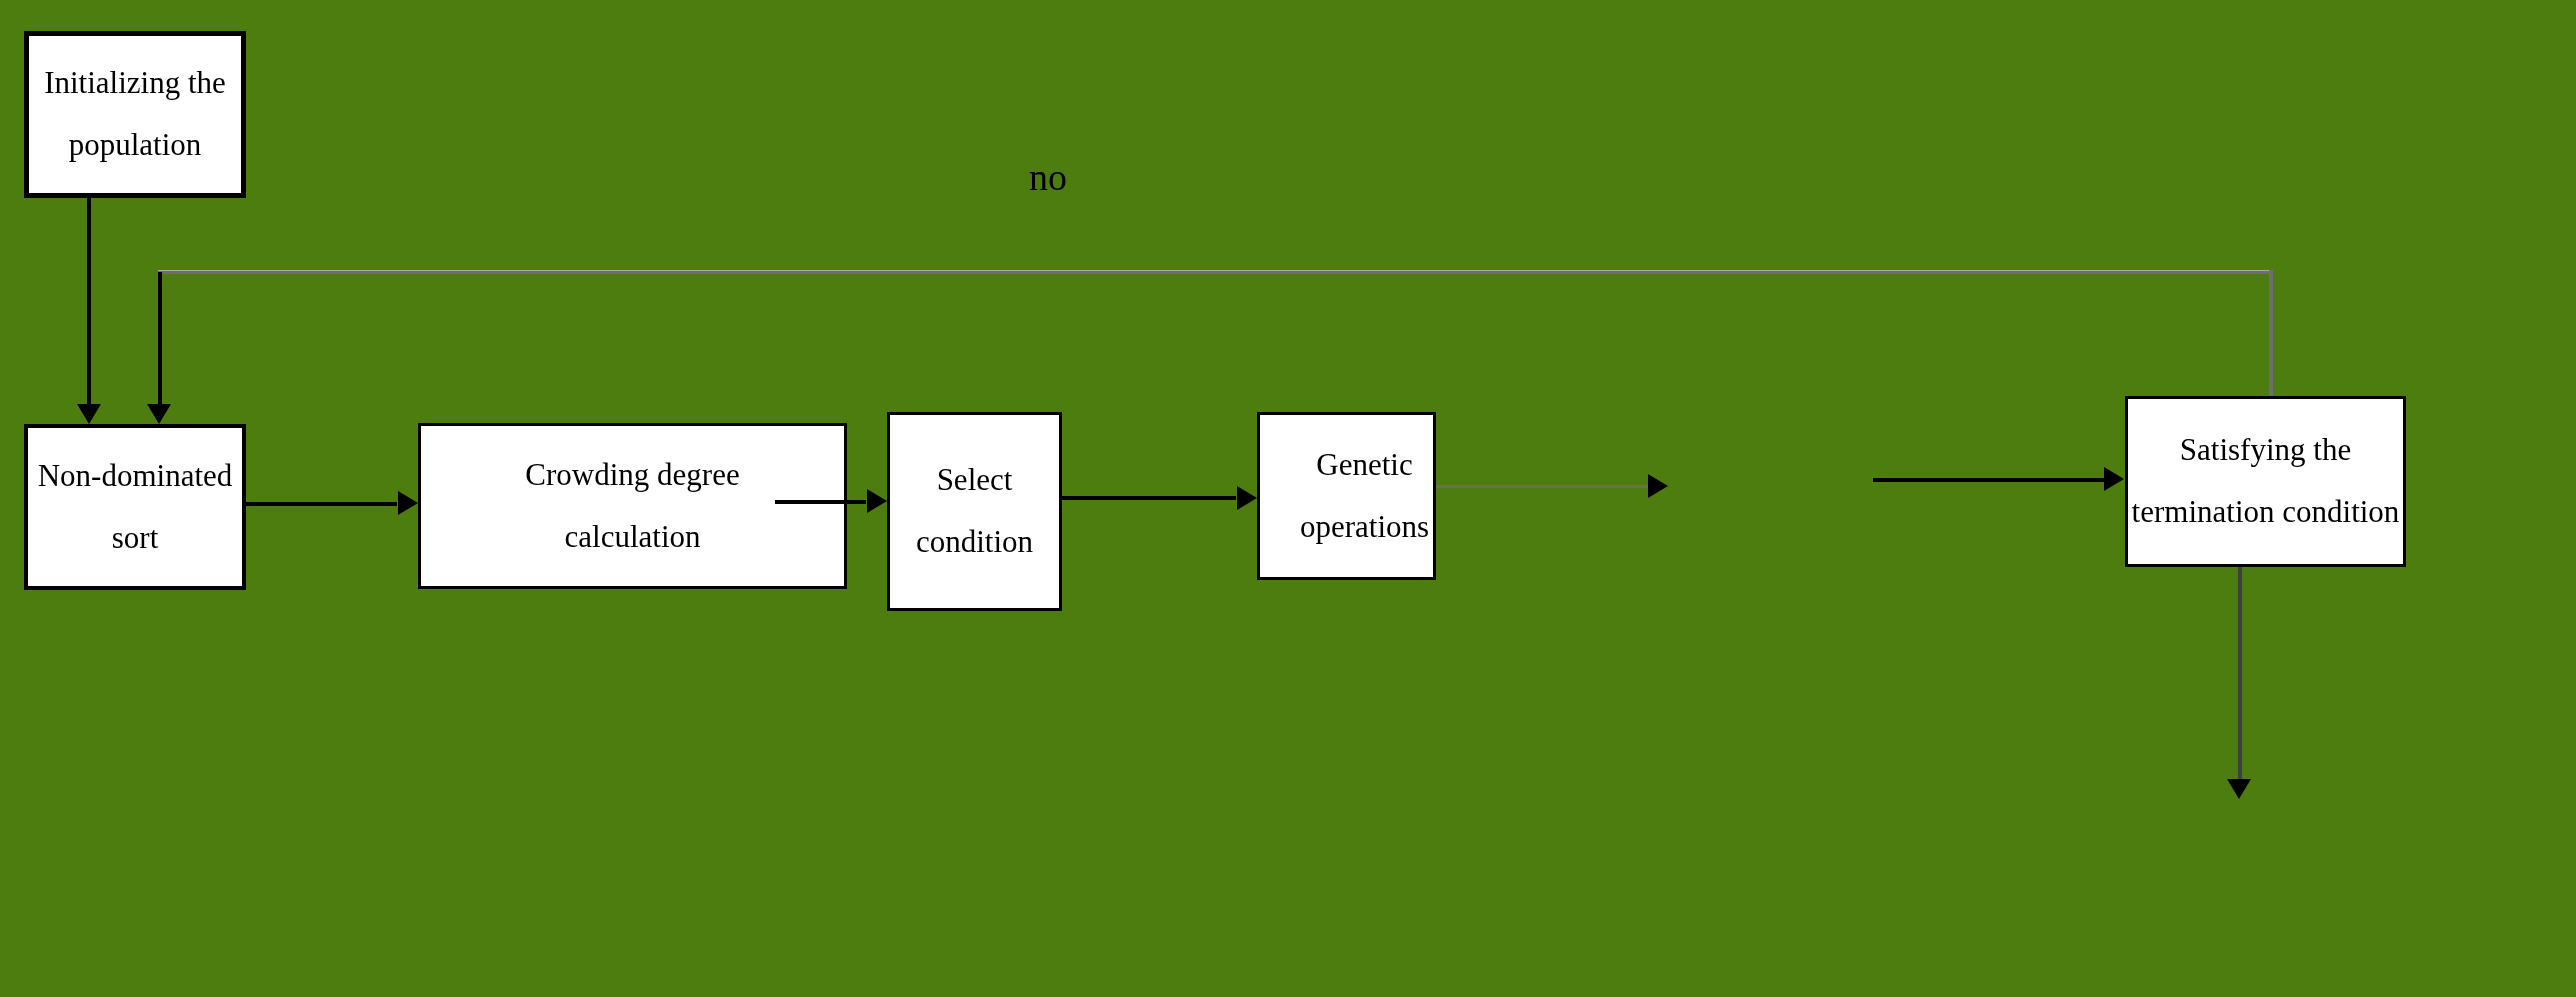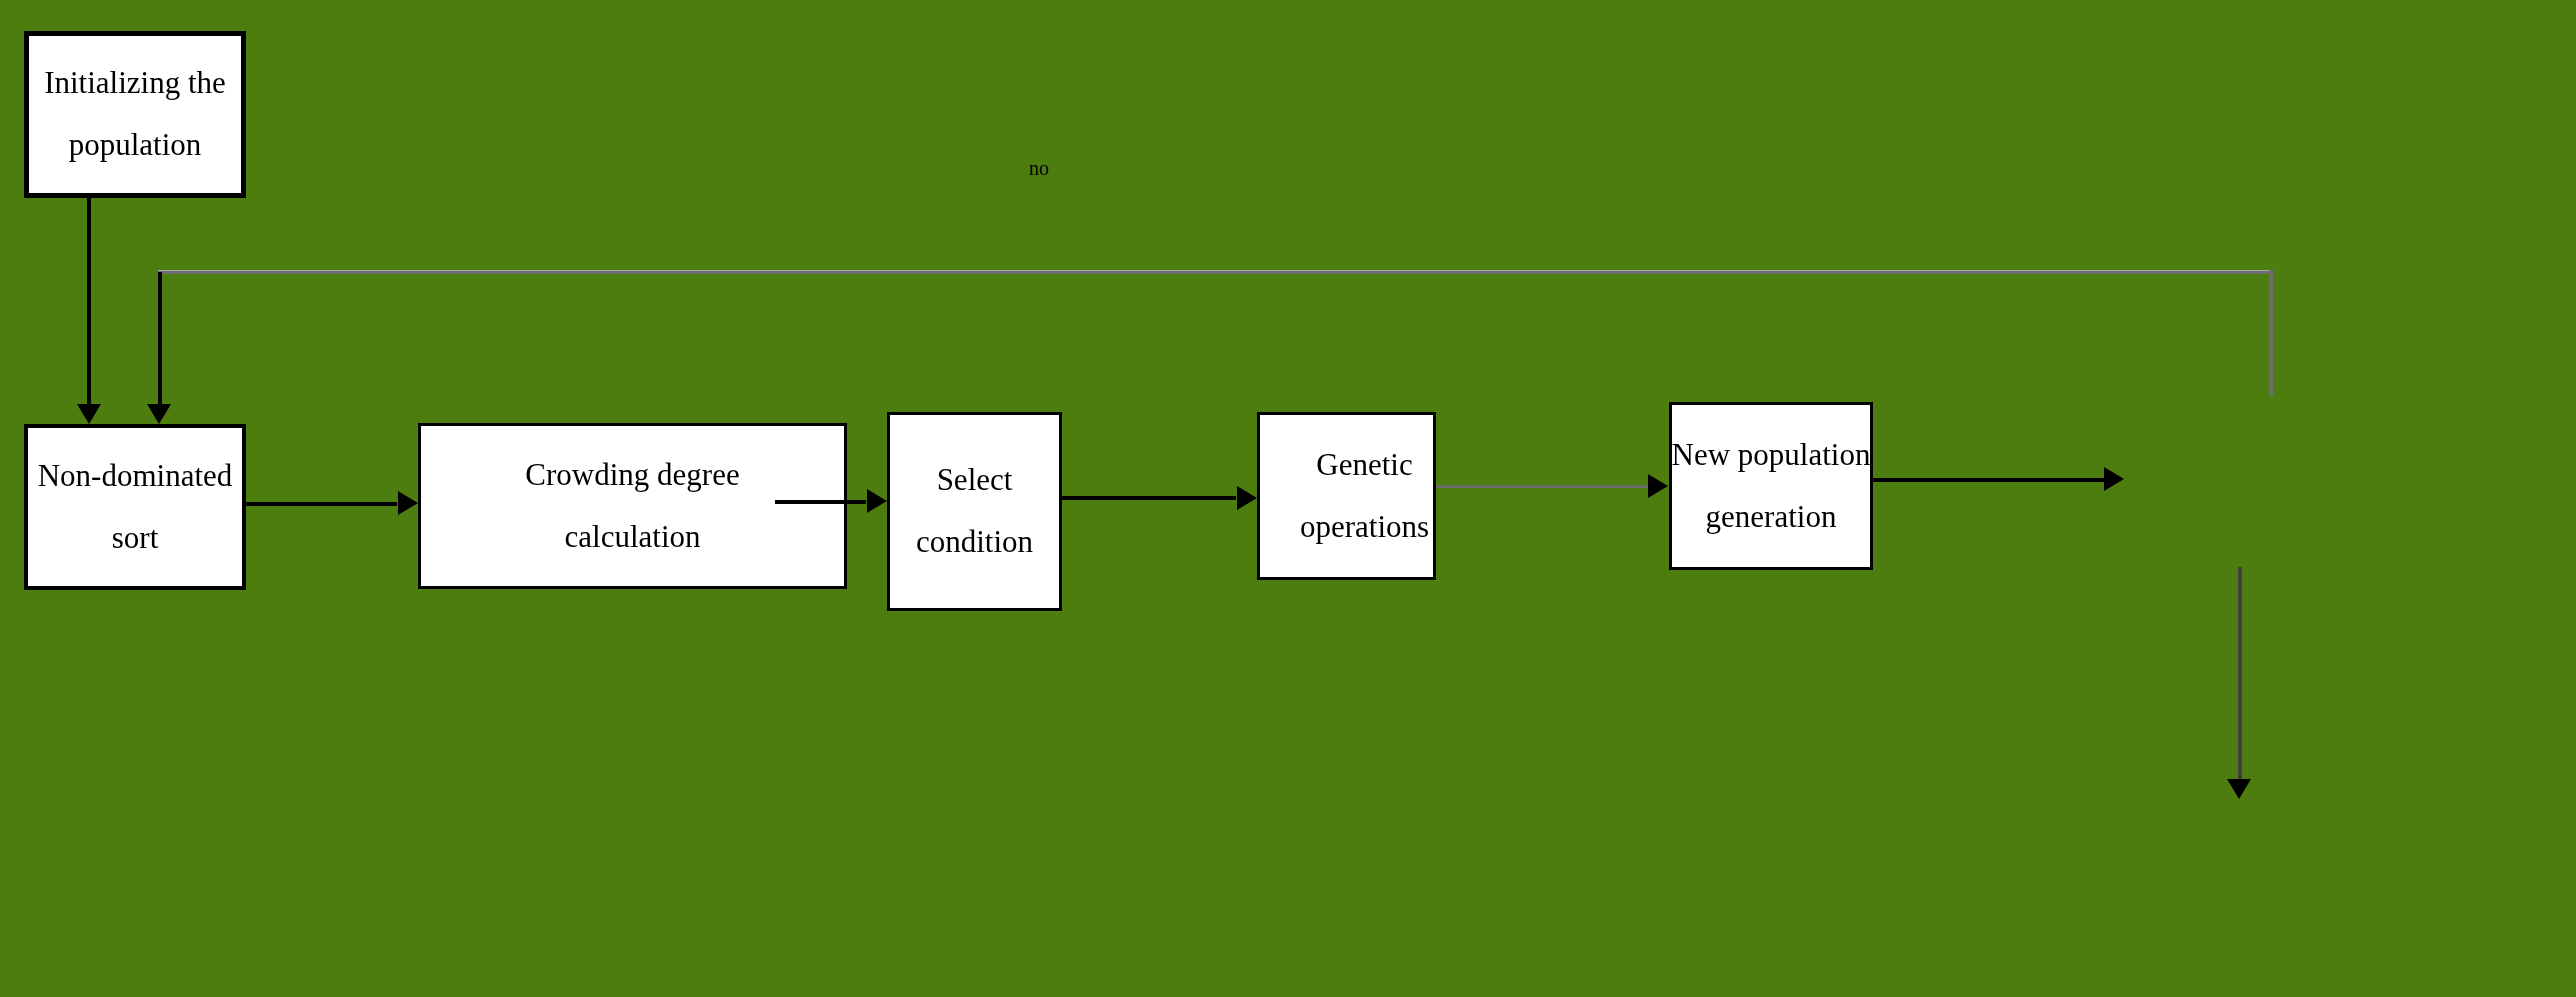--- a/index.html
+++ b/index.html
@@ -84,21 +84,21 @@
   .e9-line { left: 1873px; top: 478px; width: 232px; height: 3.8px; }
   .e9-head { left: 2104px; top: 467px; }
   
   .e10-line { left: 2238px; top: 567px; width: 3.8px; height: 212px; background: #3f3f3f; }
   .e10-head { left: 2227px; top: 779px; }
 
   
   .no-label {
     position: absolute;
     left: 1029px; top: 158px;
-    font-size: 20px;
+    font-size: 38px;
     line-height: 1;
     white-space: nowrap;
   }
 </style>
 </head>
 <body>
 
 <div class="canvas">
 
   <div class="node n-init">
@@ -119,25 +119,25 @@
   <div class="node n-select">
     <span class="nl">Select</span>
     <span class="nl">condition</span>
   </div>
 
   <div class="node n-genetic">
     <span class="nl">Genetic</span>
     <span class="nl">operations</span>
   </div>
 
-  <div class="node n-newpop">
-    <span class="nl">New population</span>
-    <span class="nl">generation</span>
+
+  <div class="node n-satisfy">
+    <span class="nl">Satisfying the</span>
+    <span class="nl">termination condition</span>
   </div>
-
 
 
   <span class="no-label">no</span>
 
   <div class="line e1-line"></div>
   <div class="head-down e1-head"></div>
 
   <div class="line e3-line"></div>
   <div class="line e4-line"></div>
   <div class="line e2-line"></div>

